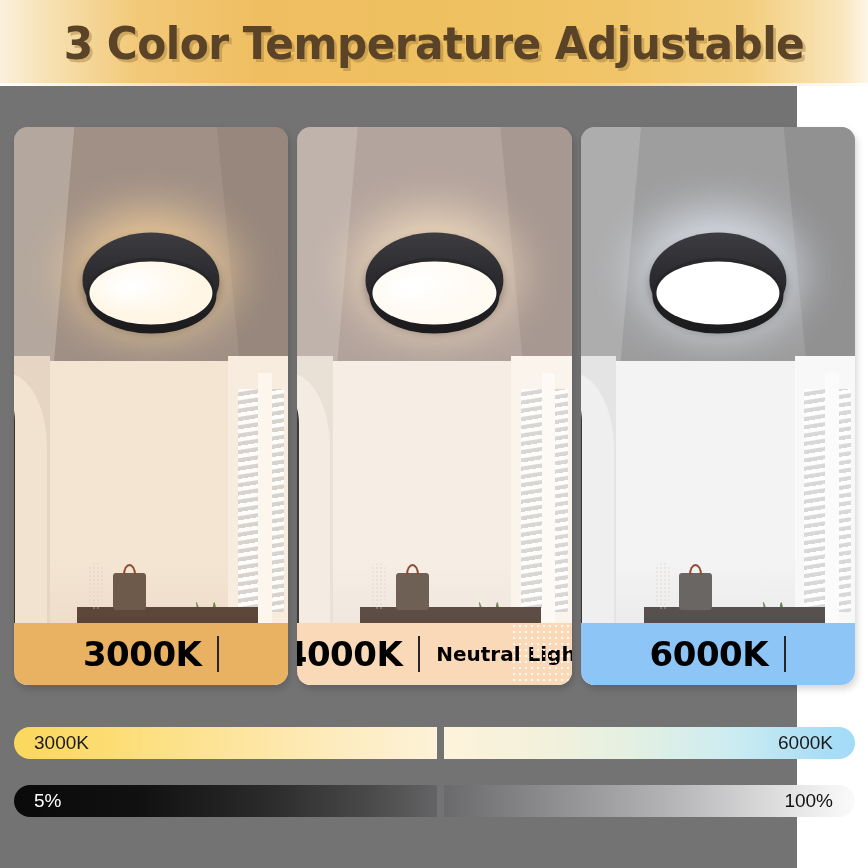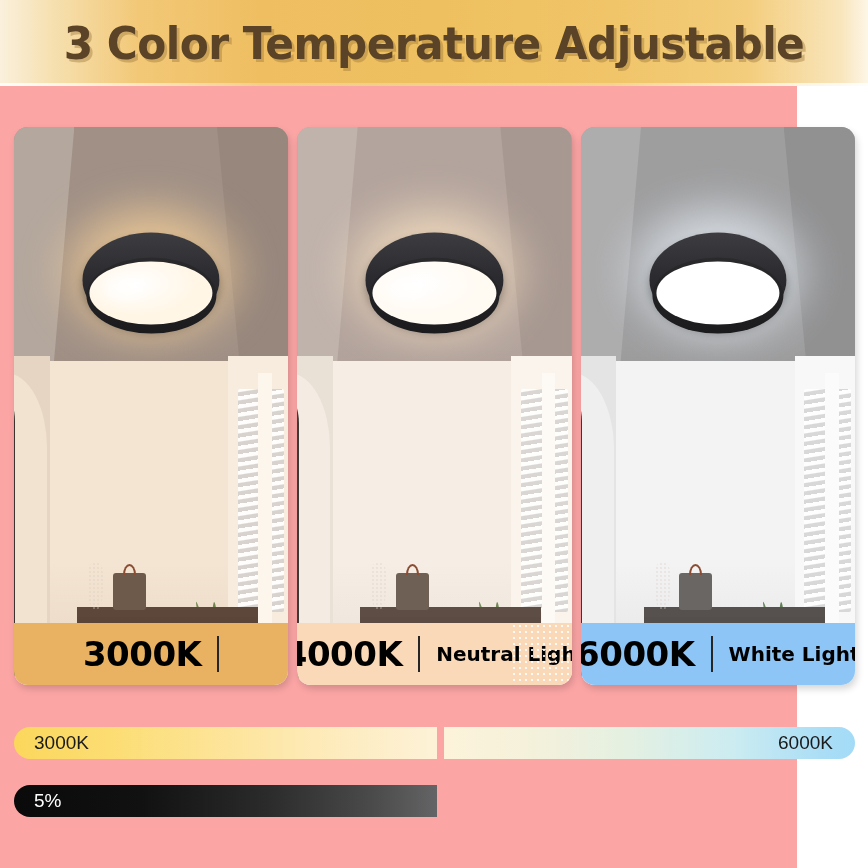--- a/index.html
+++ b/index.html
@@ -9,21 +9,21 @@
     height: 868px;
     background: #ffffff;
     font-family: "Liberation Sans", sans-serif;
     overflow: hidden;
   }
 
   .page {
     position: relative;
     width: 797px;
     height: 868px;
-    background: #fca5a5;
+    background: #737373;
   }
 
   
   .header-band {
     position: absolute;
     left: 0; top: 0;
     width: 868px;
     height: 86px;
     background:
       linear-gradient(90deg,
@@ -543,38 +543,40 @@
           <div class="sb-panel sb-p2"></div>
         </div>
         <div class="vase"></div>
         <div class="basket" id="bk-2" style="background: rgb(106, 102, 100);">
             <div class="basket-handle"></div>
           </div>
       </div>
       <div class="badge" id="badge-2" style="background: rgb(142, 197, 247);">
         <span class="badge-k">6000K</span>
         <span class="badge-div"></span>
-        <span class="badge-name">White Light</span>
       </div>
     </div>
 
   </div>
 
   <div class="bars">
 
     <div class="bar-row cct">
       <div class="bar-seg seg-left">
         <span class="bar-label lbl-start">3000K</span>
       </div>
       <div class="bar-seg seg-right">
         <span class="bar-label lbl-end">6000K</span>
       </div>
     </div>
 
     <div class="bar-row dim">
       <div class="bar-seg seg-left">
         <span class="bar-label lbl-start">5%</span>
       </div>
+      <div class="bar-seg seg-right">
+        <span class="bar-label lbl-end">100%</span>
+      </div>
     </div>
 
   </div>
 
 </div>
 
 </body></html>

